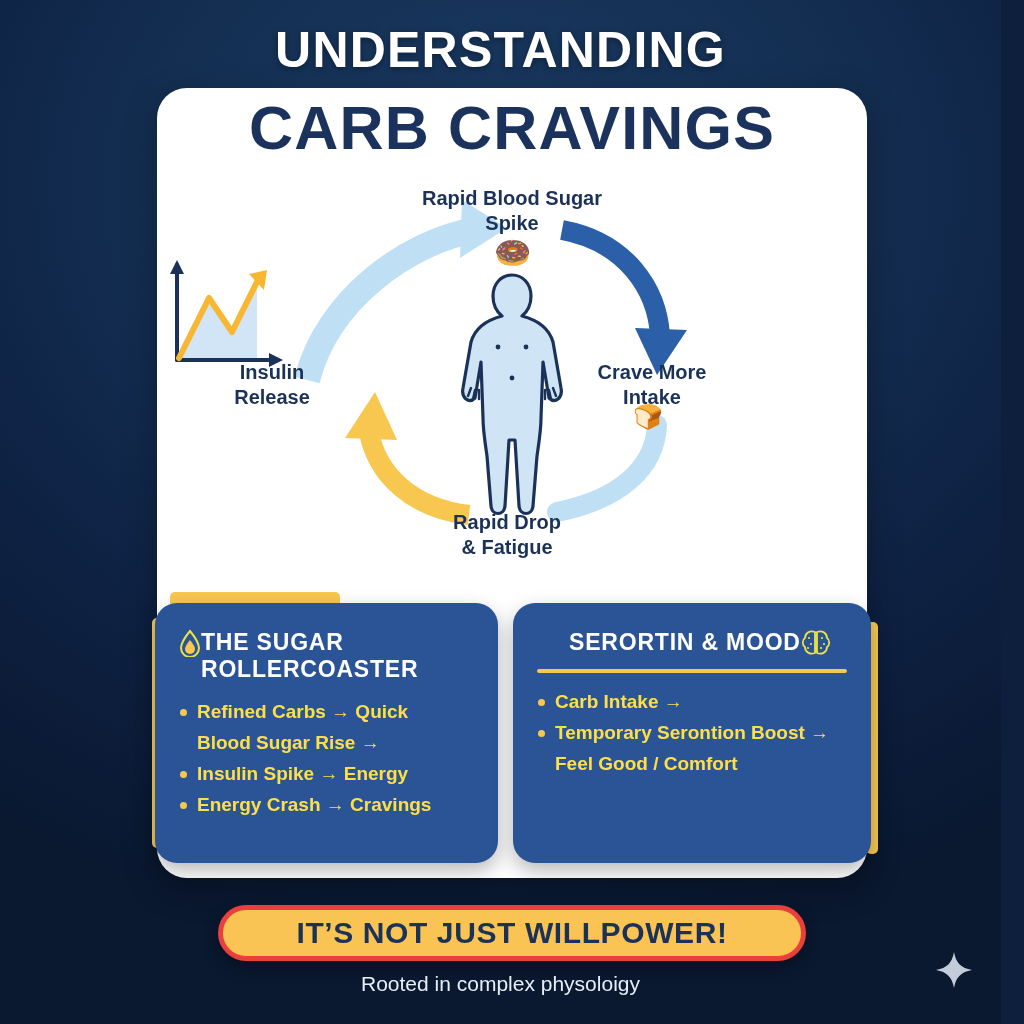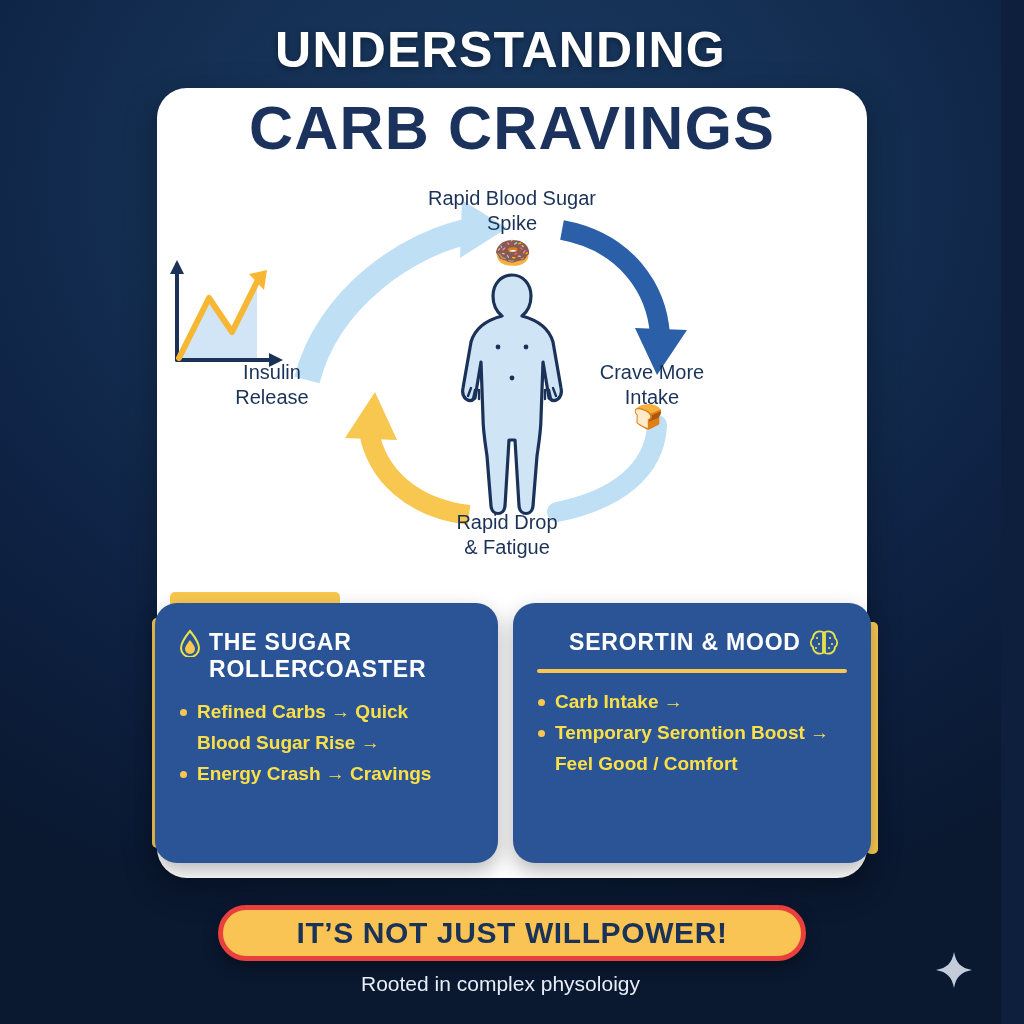--- a/index.html
+++ b/index.html
@@ -58,21 +58,21 @@
   .cycle {
     position: absolute;
     left: 157px; top: 170px;
     width: 710px; height: 410px;
     z-index: 4;
   }
   .cyc-label {
     position: absolute;
     color: #1b3258;
     font-size: 20px;
-    font-weight: 400;
+    font-weight: 700;
     line-height: 1.25;
     text-align: center;
     white-space: pre-line;
   }
   .lbl-top    { left: 190px; top: 16px;  width: 330px; }
   .lbl-left   { left: 30px;  top: 190px; width: 170px; }
   .lbl-right  { left: 395px; top: 190px; width: 200px; }
   .lbl-bottom { left: 185px; top: 340px; width: 330px; }
 
   .emoji-icon {
@@ -119,21 +119,21 @@
     box-sizing: border-box;
     padding: 26px 24px 22px 24px;
     color: #ffffff;
   }
   .card-left  { left: 155px; width: 343px; height: 260px; }
   .card-right { left: 513px; width: 358px; height: 260px; }
 
   .card-head {
     display: flex;
     align-items: flex-start;
-    gap: 8px;
+    gap: 0;
     font-size: 23px;
     font-weight: bold;
     letter-spacing: 0.8px;
     line-height: 1.18;
   }
   .card-head.right-head {
     align-items: center;
     justify-content: flex-start;
     margin-left: 32px;
   }
@@ -289,20 +289,21 @@
     <div class="card-head">
       <svg class="head-icon" width="22" height="28" viewBox="0 0 22 28">
         <path d="M11 2 C 11 2, 2 13, 2 19 a 9 9 0 0 0 18 0 C 20 13, 11 2, 11 2 Z" fill="none" stroke="#e8e24a" stroke-width="2"></path>
         <path d="M11 11 C 11 11, 6 17, 6 20 a 5 5 0 0 0 10 0 C 16 17, 11 11, 11 11 Z" fill="#f7c750"></path>
       </svg>
       <span class="head-text">THE SUGAR ROLLERCOASTER</span>
     </div>
     <ul class="bullets">
       <li>Refined Carbs → Quick</li>
       <li class="cont">Blood Sugar Rise →</li>
+      <li>Insulin Spike → Energy</li>
       <li>Energy Crash → Cravings</li>
     </ul>
   </div>
 
   <div class="card card-right">
     <div class="card-head right-head">
       <span class="head-text">SERORTIN &amp; MOOD</span>
       <svg class="head-icon" width="30" height="28" viewBox="0 0 30 28">
         <path d="M14 3 C 9 1, 4 4, 4 9 C 1 11, 1 16, 4 18 C 4 23, 9 26, 14 24 Z" fill="none" stroke="#e8e24a" stroke-width="1.8" stroke-linejoin="round"></path>
         <path d="M16 3 C 21 1, 26 4, 26 9 C 29 11, 29 16, 26 18 C 26 23, 21 26, 16 24 Z" fill="none" stroke="#e8e24a" stroke-width="1.8" stroke-linejoin="round"></path>

